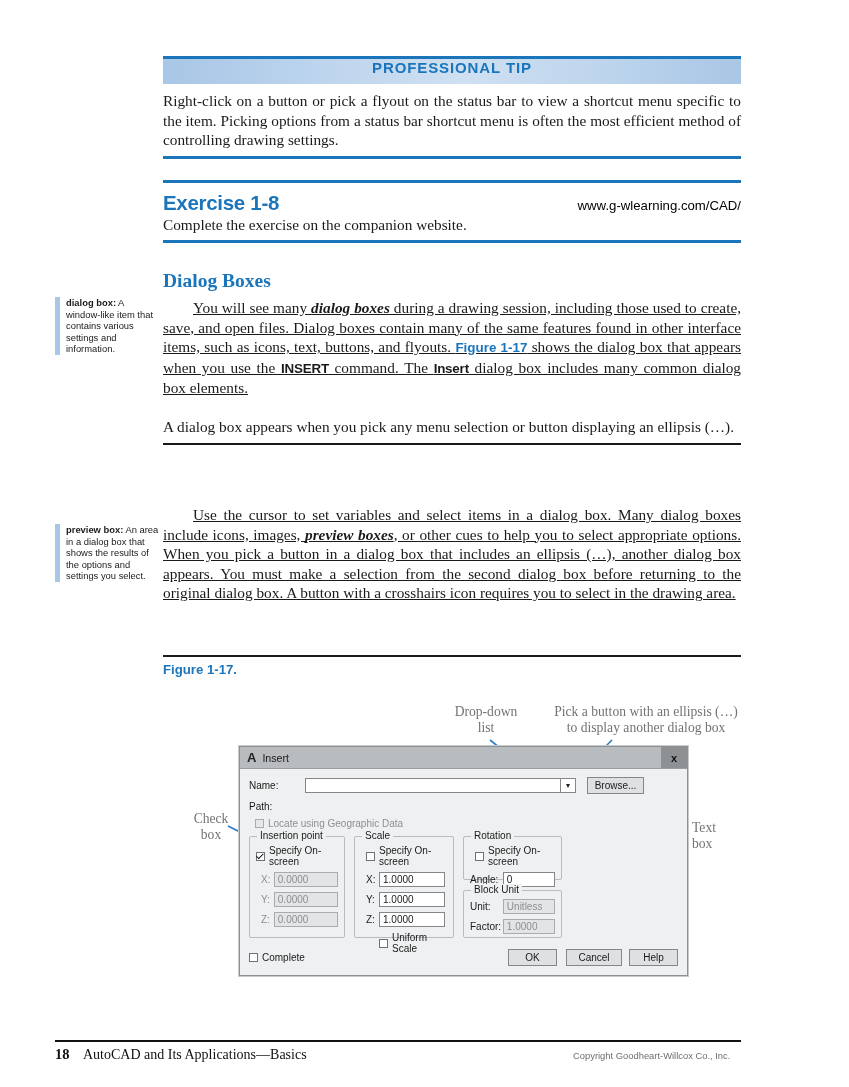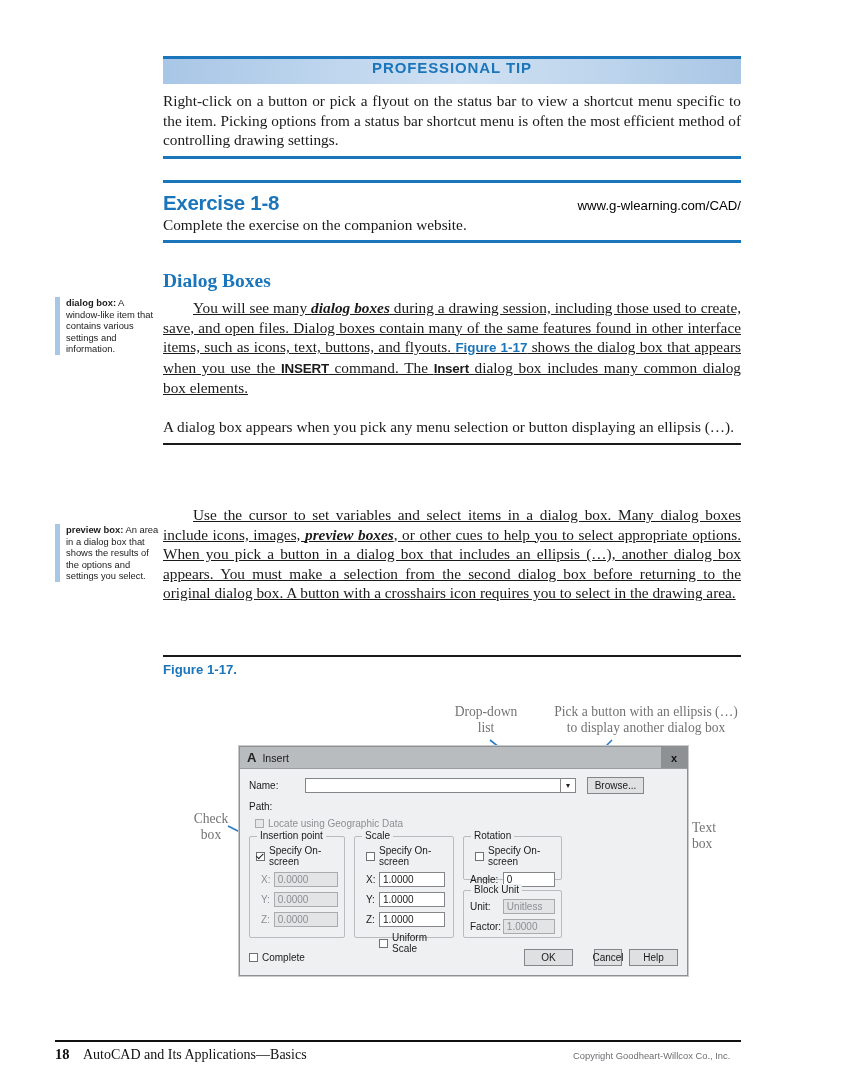--- a/index.html
+++ b/index.html
@@ -337,21 +337,21 @@
           </div>
         </div>
       </div>
 
       <div class="row" style="margin-top:11px;">
         <div class="cbrow">
           <span class="cb"></span>
           <span>Complete</span>
         </div>
         <div class="btn" style="width:49px;margin-left:auto;">OK</div>
-        <div class="btn" style="width:28px;margin-left:21px;">Cancel</div>
+        <div class="btn" style="width:56px;margin-left:9px;">Cancel</div>
         <div class="btn" style="width:49px;margin-left:7px;">Help</div>
       </div>
 
     </div>
   </div>
 
   <div class="footer-rule" style="top:1040px;"></div>
   <div class="pg-num" style="left:55px;top:1046px;">18</div>
   <div class="pg-title" style="left:83px;top:1047px;">AutoCAD and Its Applications—Basics</div>
   <div class="pg-copy" style="left:573px;top:1050px;">Copyright Goodheart-Willcox Co., Inc.</div>

